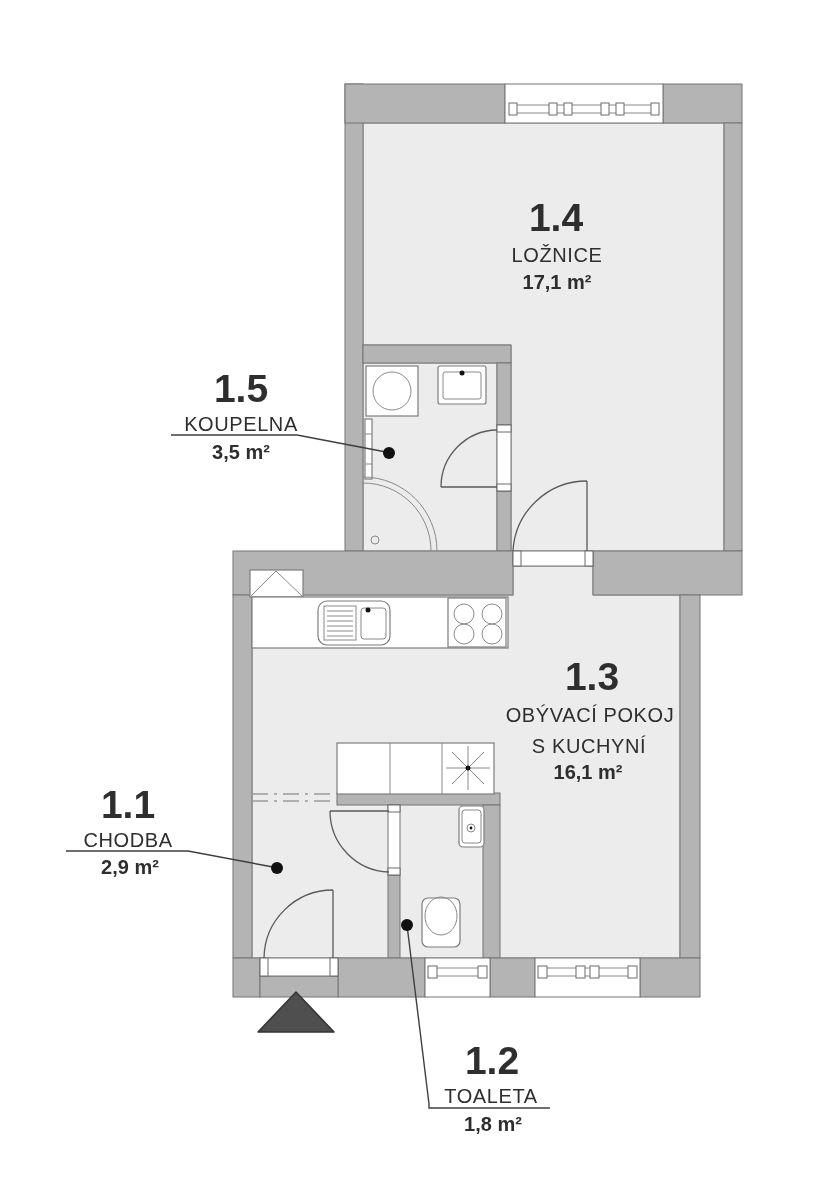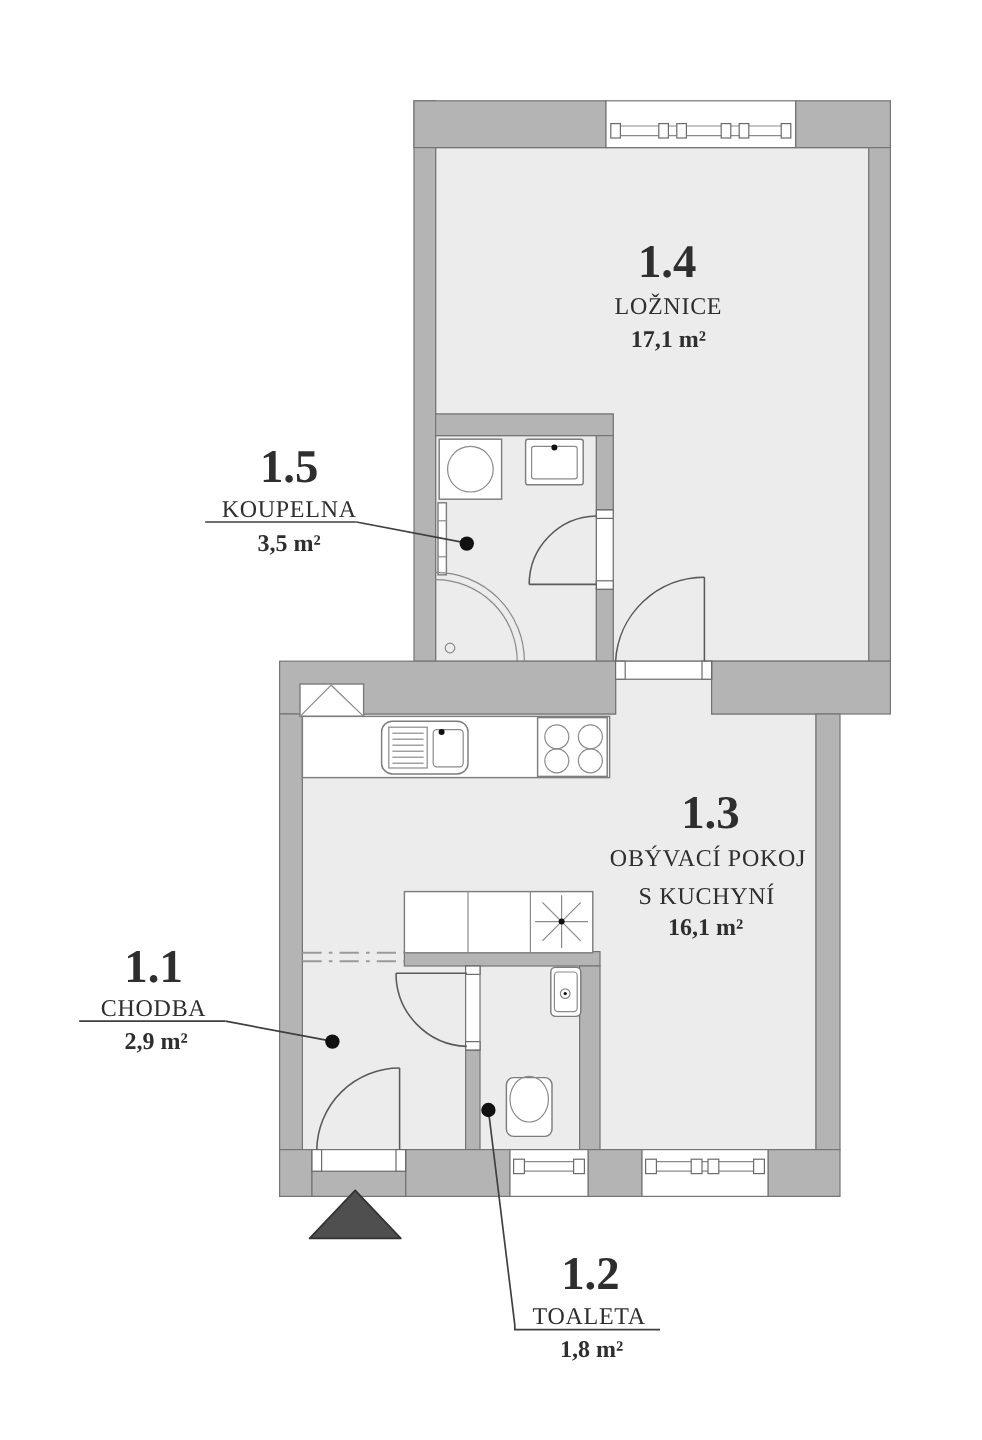--- a/index.html
+++ b/index.html
@@ -1,17 +1,17 @@
 <!DOCTYPE html>
 <html><head>
 <meta charset="utf-8">
 <style>
   html,body{margin:0;padding:0;background:#ffffff;}
   .stage{position:relative;width:818px;height:1200px;background:#ffffff;overflow:hidden;
-         font-family:Liberation Serif, serif;}
+         font-family:Liberation Sans, sans-serif;}
   svg{display:block;}
   .wall{fill:#b4b4b4;stroke:#757575;stroke-width:1;}
   .floor{fill:#ececec;stroke:#8f8f8f;stroke-width:1;}
   .recess{fill:#ffffff;stroke:#757575;stroke-width:1;}
   .frame{fill:#ffffff;stroke:#6b6b6b;stroke-width:1;}
   .fixture{fill:#ffffff;stroke:#7d7d7d;stroke-width:1.2;}
   .fixline{fill:none;stroke:#8a8a8a;stroke-width:1;}
   .door{fill:none;stroke:#5a5a5a;stroke-width:1.3;}
   .leader{fill:none;stroke:#3f3f3f;stroke-width:1.4;}
   .dot{fill:#111111;}

